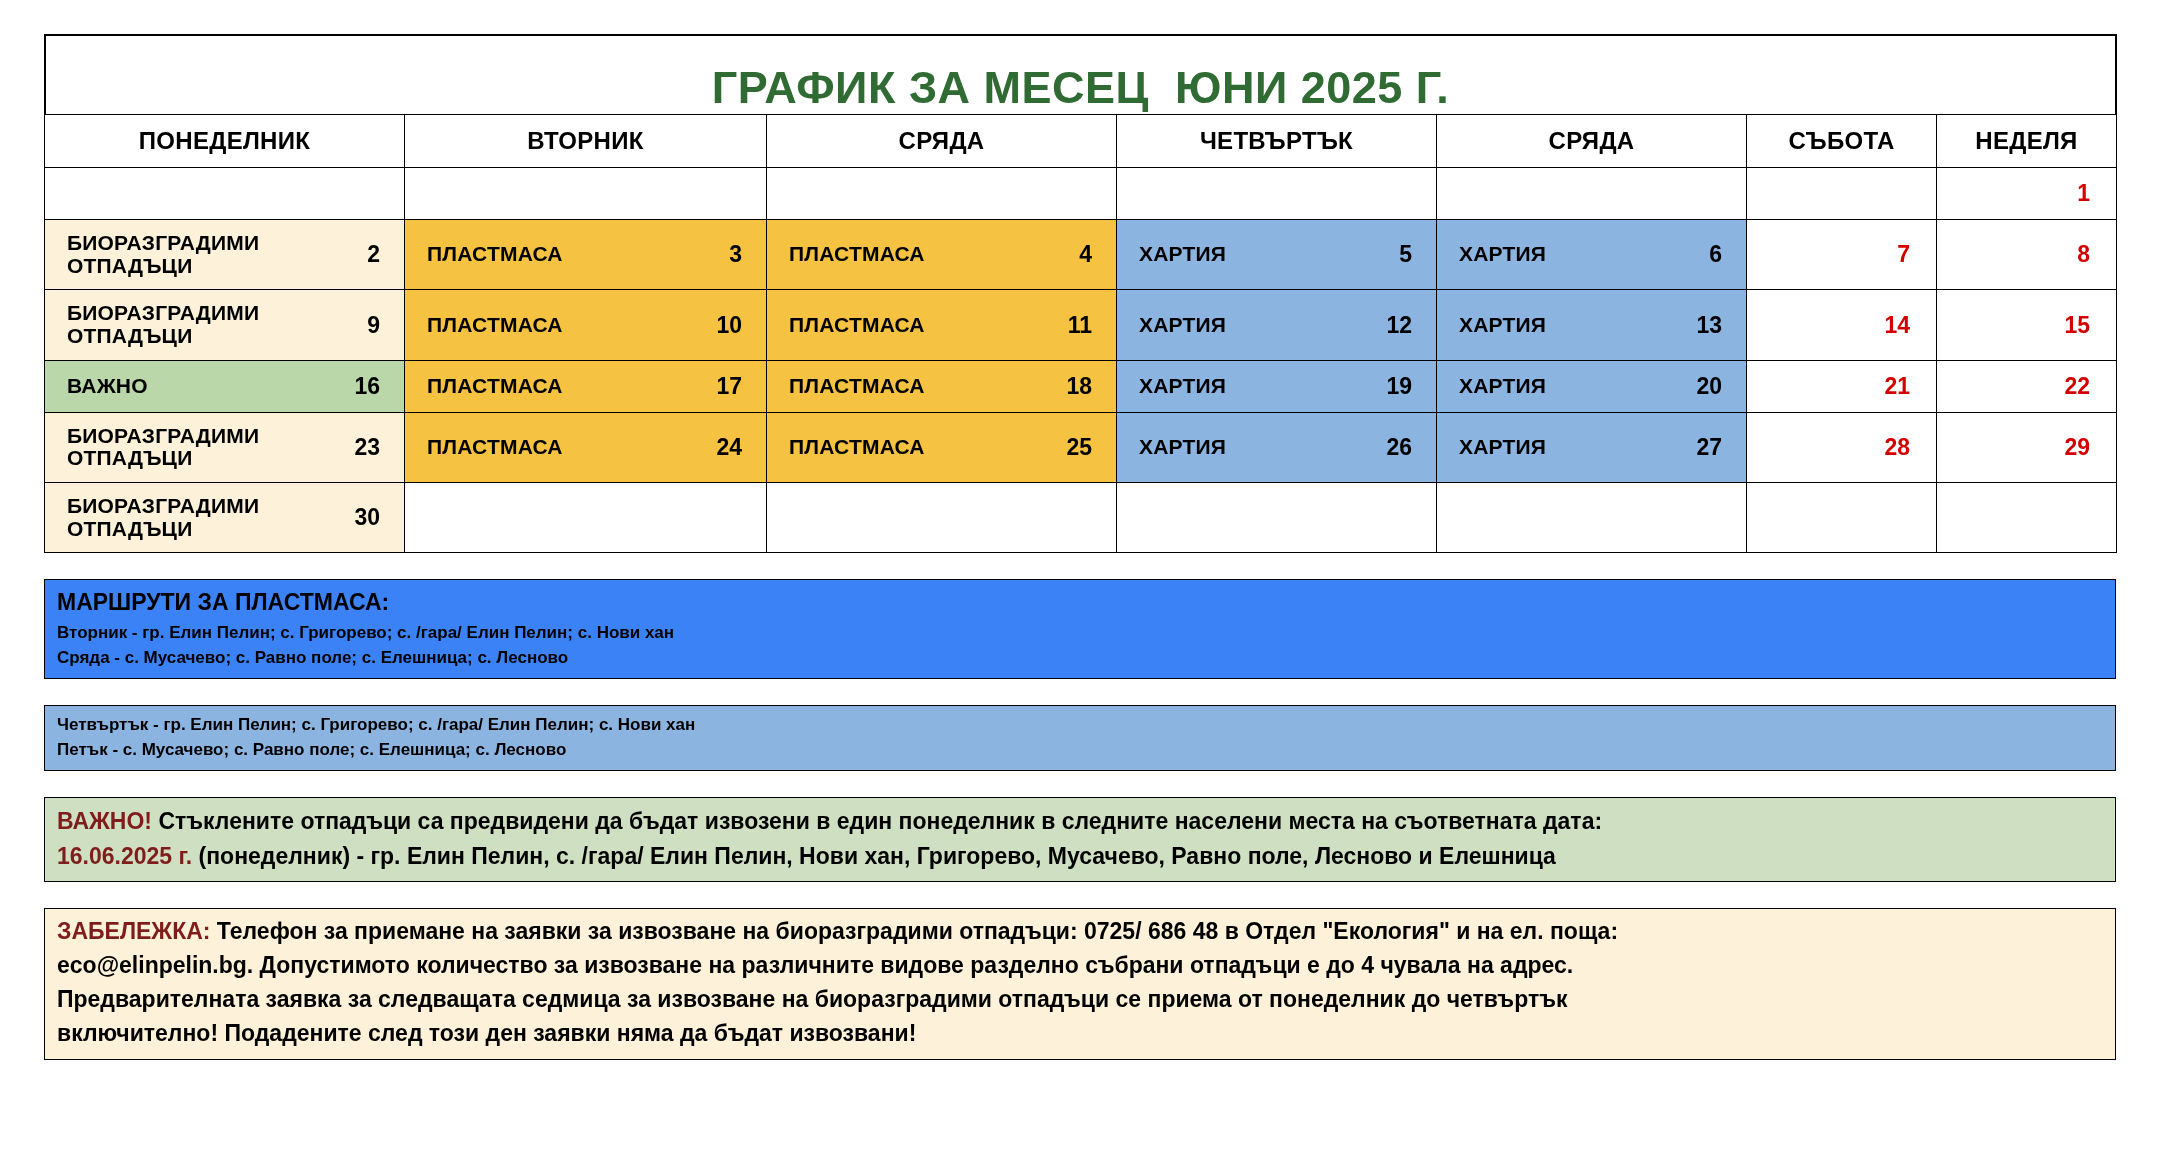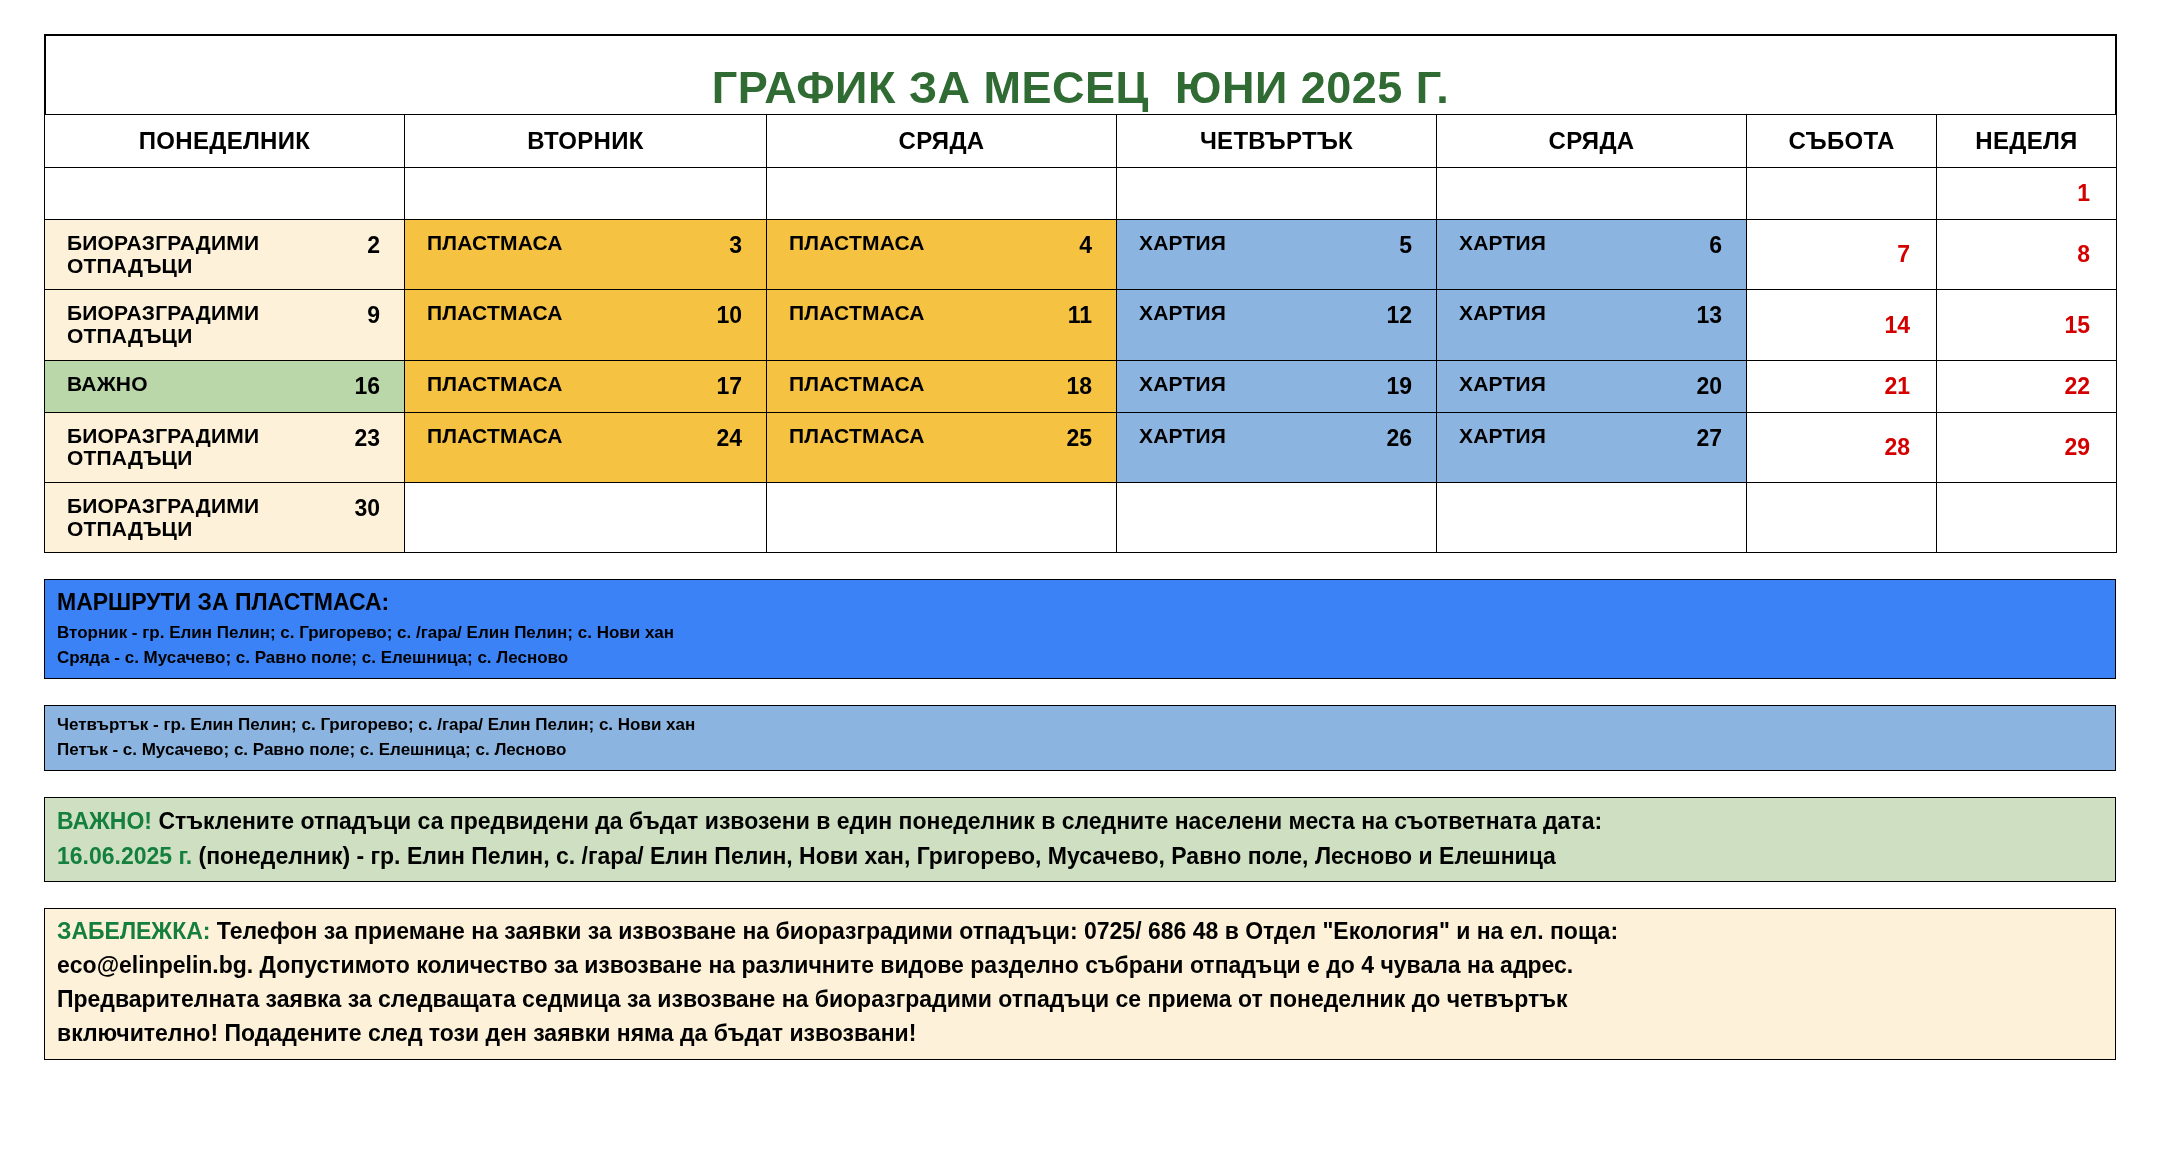--- a/index.html
+++ b/index.html
@@ -63,21 +63,21 @@
   col.c0 { width: 360px; }
   col.c1 { width: 362px; }
   col.c2 { width: 350px; }
   col.c3 { width: 320px; }
   col.c4 { width: 310px; }
   col.c5 { width: 190px; }
   col.c6 { width: 180px; }
 
   .cell {
     display: flex;
-    align-items: flex-start;
+    align-items: center;
     justify-content: space-between;
     height: 100%;
     padding: 0 12px 0 10px;
     box-sizing: border-box;
   }
   .cell .lbl {
     text-align: left;
     line-height: 1.08;
     font-size: 21px;
     font-weight: bold;
@@ -129,21 +129,21 @@
   .routes-plast { background: #3b82f6; }
   .routes-hart  { background: #8cb4e0; }
   .routes-note  { background: #cfe0c2; }
   .routes-zabel { background: #fdf2d9; }
 
   .note-line {
     font-size: 23px;
     font-weight: bold;
     line-height: 1.5;
   }
-  .kw-red { color: #15803d; }
+  .kw-red { color: #7f1d1d; }
 
   .zab-line {
     font-size: 23px;
     font-weight: bold;
     line-height: 1.47;
   }
 </style>
 </head>
 <body>
 

